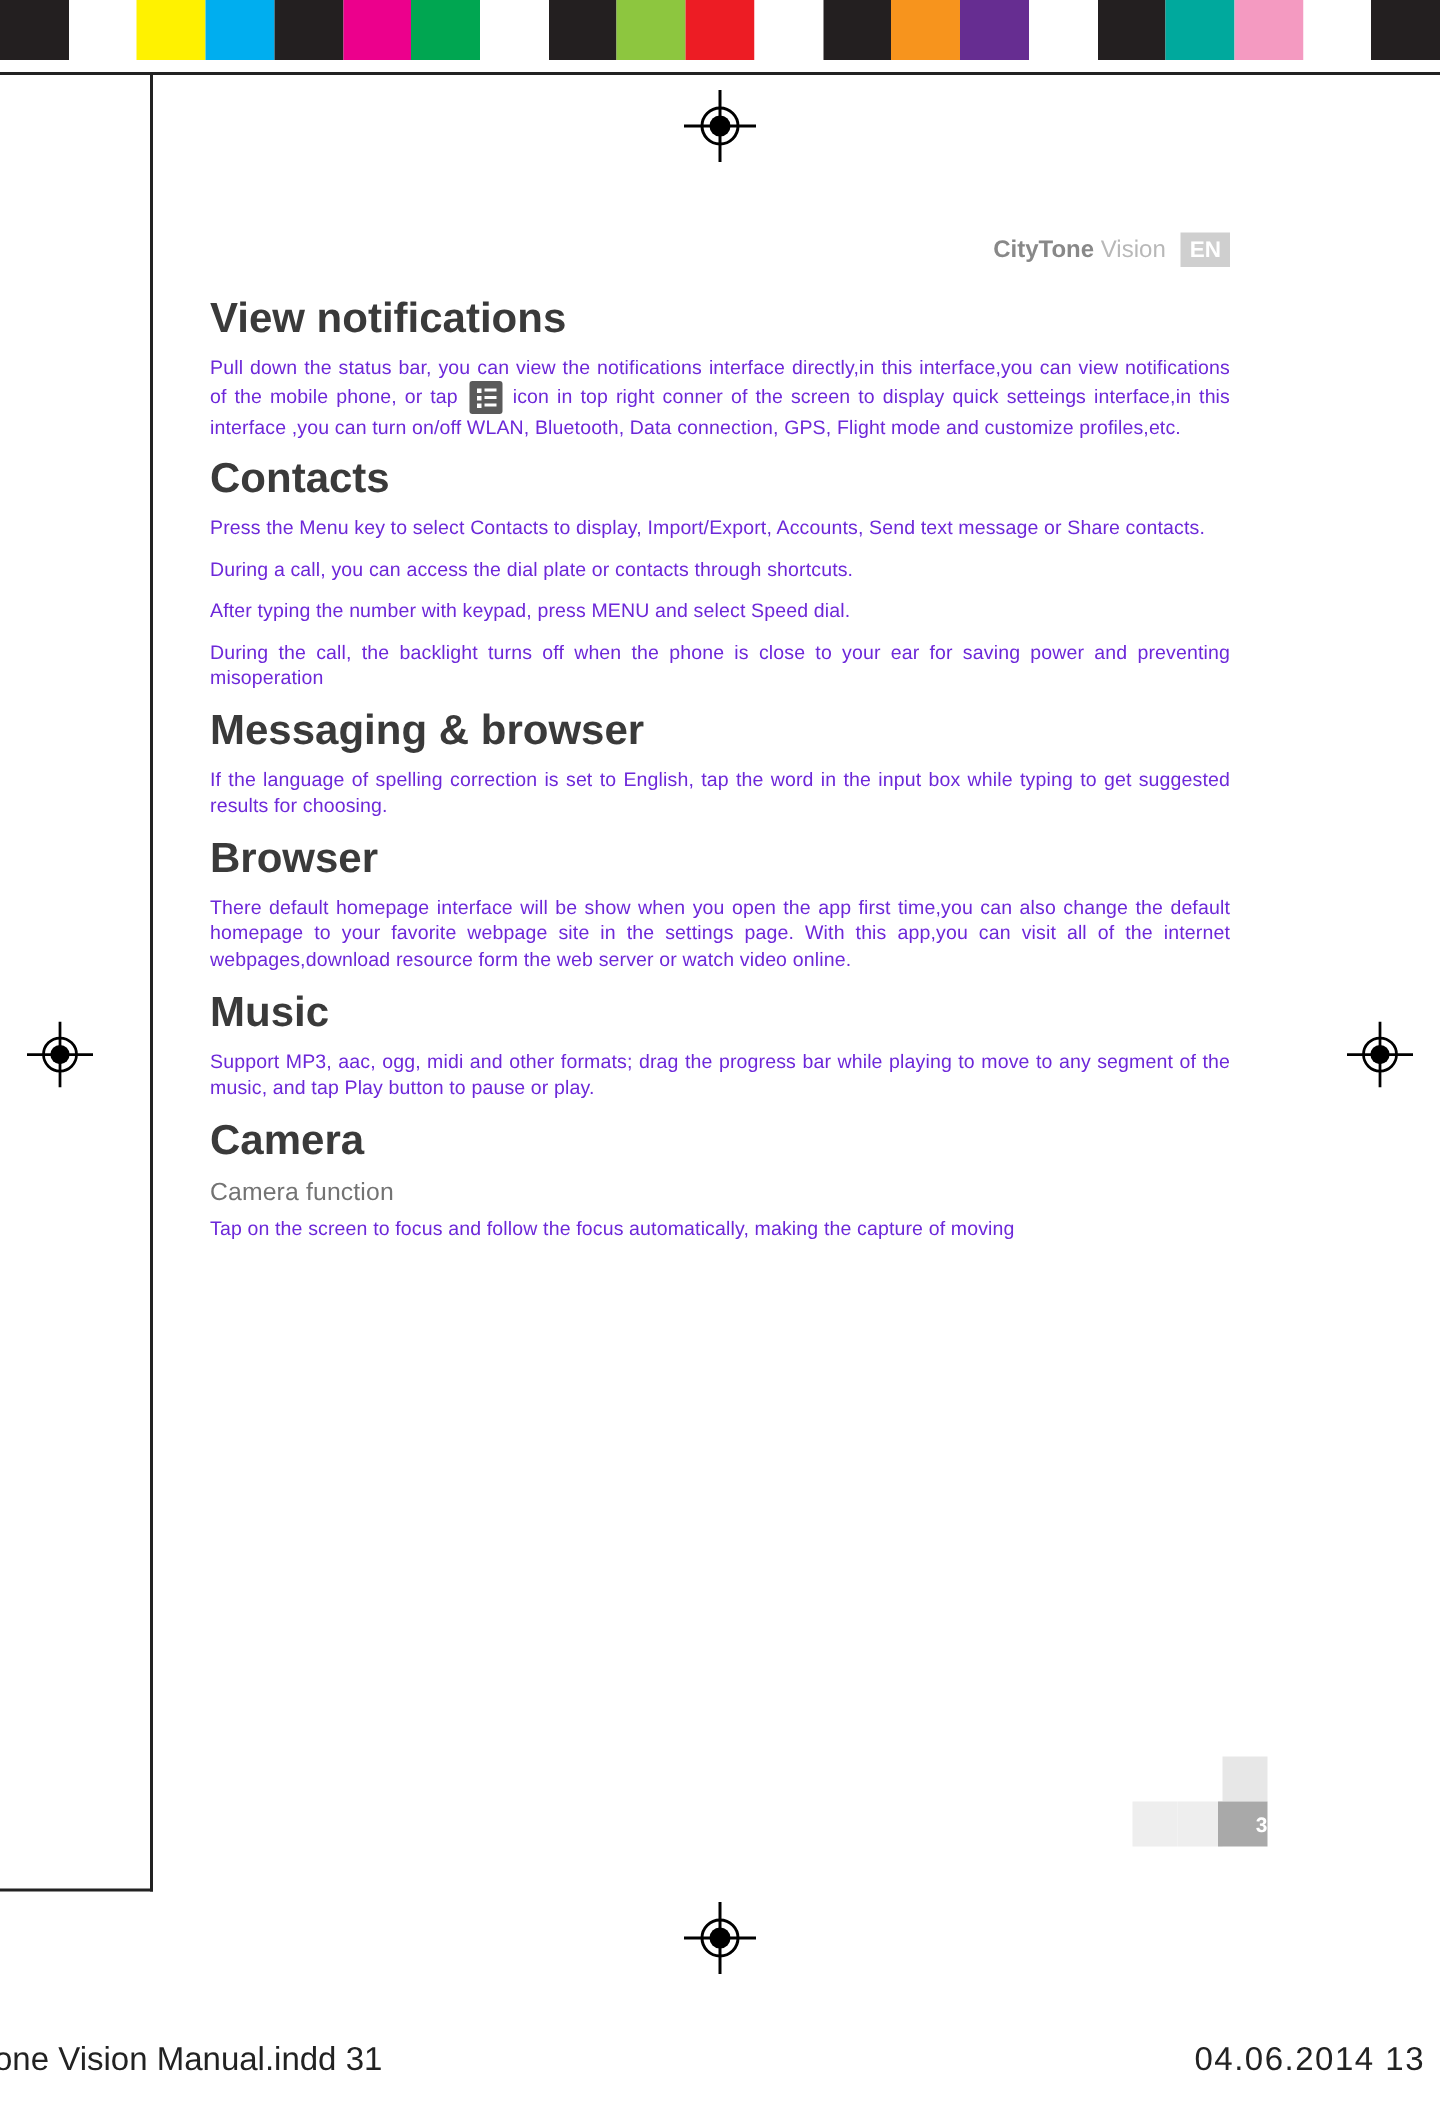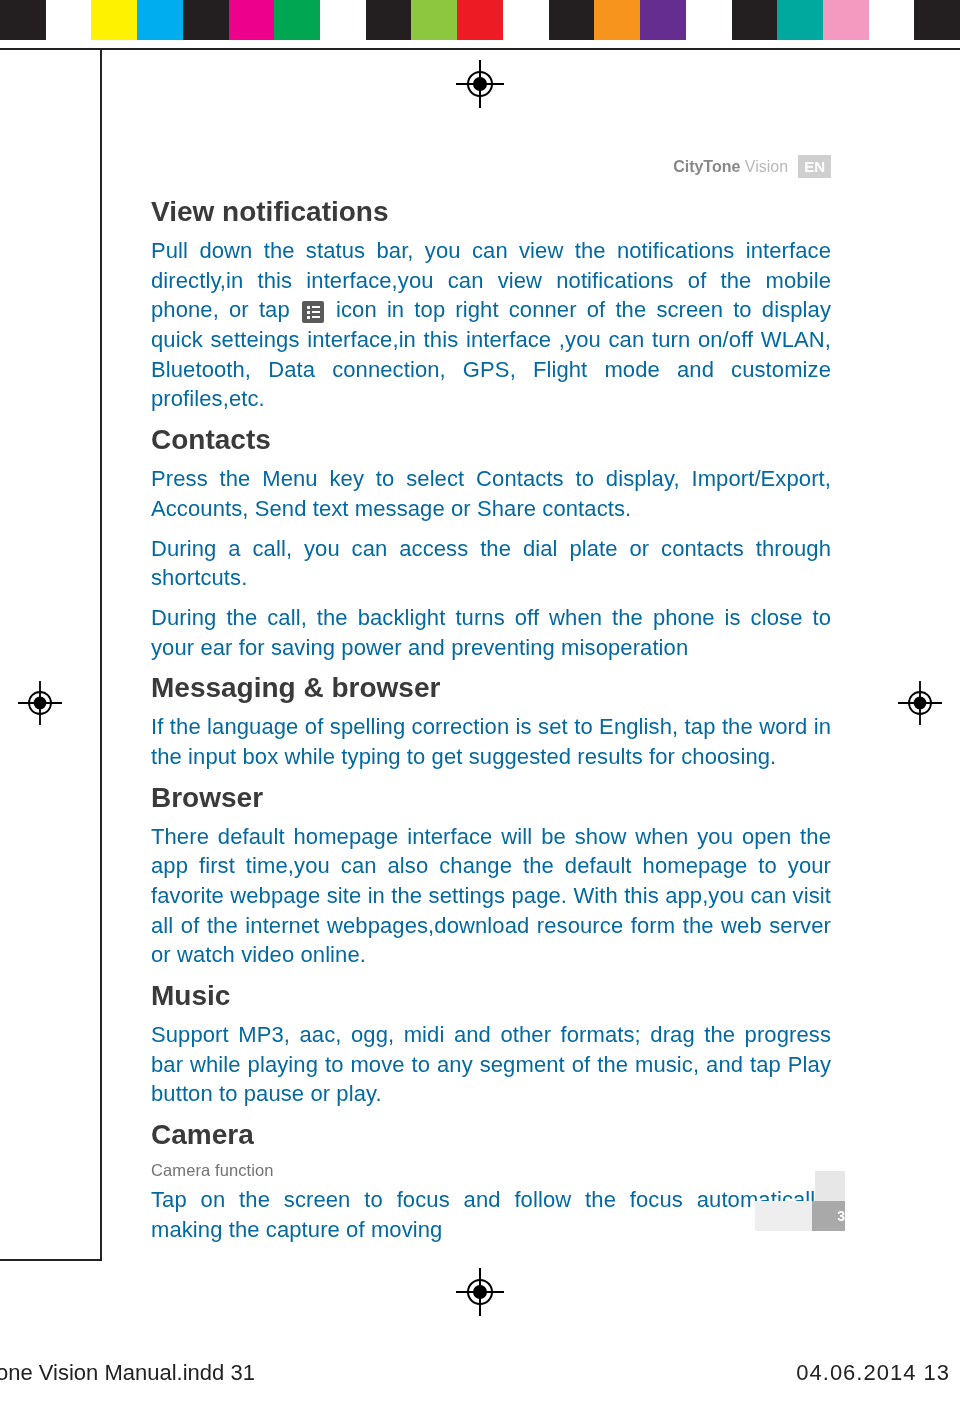--- a/index.html
+++ b/index.html
@@ -17,29 +17,29 @@
   .vline { position: absolute; top: 50px; left: 100px; bottom: 145px; width: 2px; background: #222; }
 
   
   .regmark svg { display: block; }
   .reg-top { position: absolute; top: 60px; left: 50%; transform: translateX(-50%); }
   .reg-bottom { position: absolute; bottom: 90px; left: 50%; transform: translateX(-50%); }
   .reg-left { position: absolute; top: 50%; left: 18px; transform: translateY(-50%); }
   .reg-right { position: absolute; top: 50%; right: 18px; transform: translateY(-50%); }
 
   
-  .page { position: absolute; top: 155px; left: 151px; width: 680px; }
+  .page { position: absolute; top: 155px; left: 140px; width: 680px; }
 
   .topline { display: flex; justify-content: flex-end; align-items: center; gap: 10px; margin-bottom: 18px; font-size: 16px; }
   .topline .brand1 { color: #888; font-weight: 600; }
   .topline .brand2 { color: #b8b8b8; font-weight: 400; }
   .langbox { background: #cfcfcf; color: #fff; font-weight: 700; padding: 4px 6px; font-size: 15px; line-height: 1; }
 
   h2 { font-size: 28px; font-weight: 700; color: #3a3a3a; margin-bottom: 8px; font-stretch: condensed; }
-  p { font-size: 22px; color: #0369a1; line-height: 1.35; margin-bottom: 10px; text-align: justify; letter-spacing: 0.1px; }
+  p { font-size: 13px; color: #6d28d9; line-height: 1.35; margin-bottom: 10px; text-align: justify; letter-spacing: 0.1px; }
 
   .subhead { font-size: 16.5px; color: #737373; margin-bottom: 4px; }
 
   .inlineicon { display: inline-flex; vertical-align: middle; width: 22px; height: 22px; background: #5a5a5a; border-radius: 2px; position: relative; align-items: center; justify-content: center; margin: 0 2px; }
   .inlineicon::before { content: ""; position: absolute; left: 5px; top: 5px; width: 3px; height: 3px; background: #fff; box-shadow: 0 5px 0 #fff, 0 10px 0 #fff; }
   .inlineicon::after { content: ""; position: absolute; left: 10px; top: 5px; width: 8px; height: 2px; background: #fff; box-shadow: 0 5px 0 #fff, 0 10px 0 #fff; }
 
   
   .pnumblock { position: absolute; bottom: 175px; right: 115px; width: 120px; height: 60px; }
   .pnumblock .sq { position: absolute; width: 30px; height: 30px; background: #e7e7e7; }
@@ -124,20 +124,21 @@
     <span class="langbox">EN</span>
   </div>
 
   <h2>View notifications</h2>
   <p><span>Pull down the status bar, you can view the notifications interface directly,in this interface,you can view notifications of the mobile phone, or tap </span><span class="inlineicon"></span><span> icon in top right conner of the screen to display quick setteings interface,in this interface ,you can turn on/off WLAN, Bluetooth, Data connection, GPS, Flight mode and customize profiles,etc.</span></p>
 
   <h2>Contacts</h2>
   <p>Press the Menu key to select Contacts to display, Import/Export, Accounts, Send text message or Share contacts.</p>
 
   <p>During a call, you can access the dial plate or contacts through shortcuts.</p>
+  <p>After typing the number with keypad, press MENU and select Speed dial.</p>
   <p>During the call, the backlight turns off when the phone is close to your ear for saving power and preventing misoperation</p>
 
   <h2>Messaging &amp; browser</h2>
   <p>If the language of spelling correction is set to English, tap the word in the input box while typing to get suggested results for choosing.</p>
 
   <h2>Browser</h2>
   <p>There default homepage interface will be show when you open the app first time,you can also change the default homepage to your favorite webpage site in the settings page. With this app,you can visit all of the internet webpages,download resource form the web server or watch video online.</p>
 
   <h2>Music</h2>
   <p>Support MP3, aac, ogg, midi and other formats; drag the progress bar while playing to move to any segment of the music, and tap Play button to pause or play.</p>

